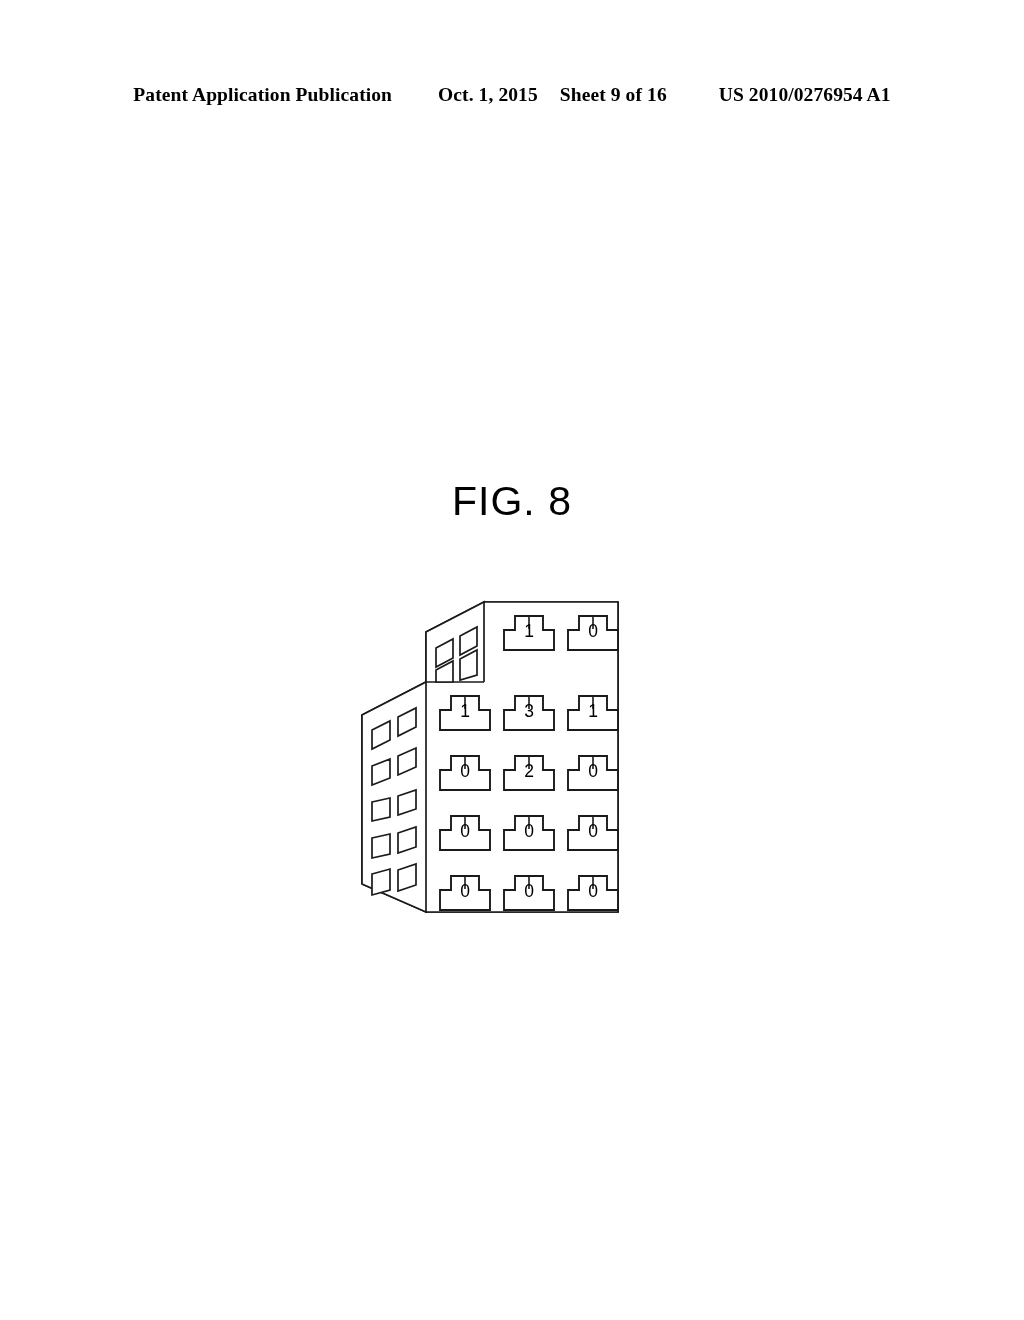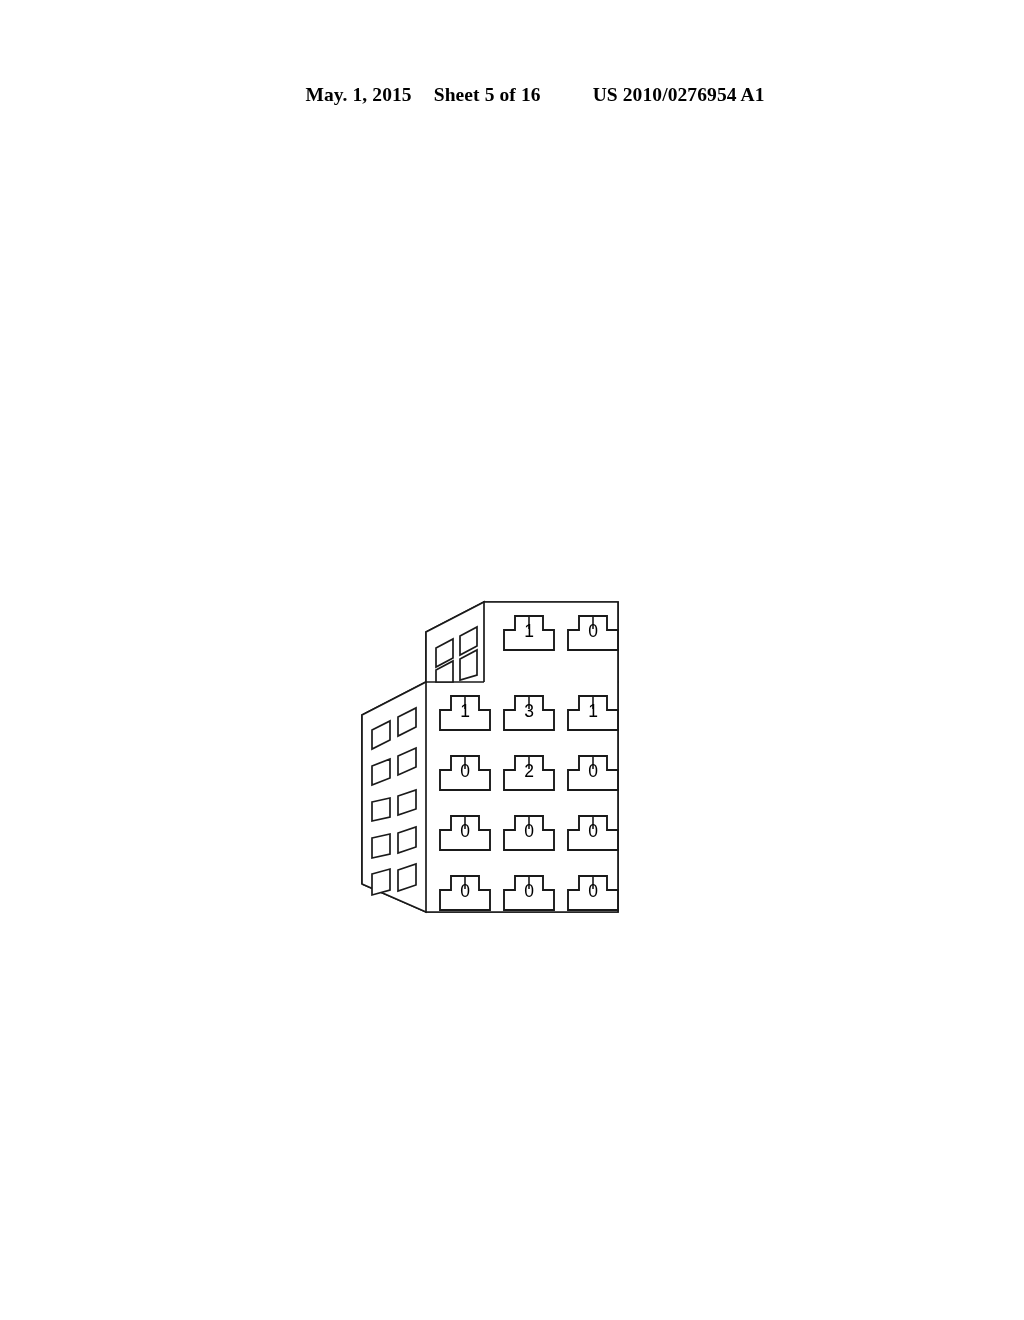--- a/index.html
+++ b/index.html
@@ -100,28 +100,30 @@
     text-anchor: middle;
     dominant-baseline: alphabetic;
   }
 </style>
 </head>
 <body>
 
 <div id="page">
 
   <div id="patent-header">
+    <span class="hdr-seg">Patent Application Publication</span>
     <span class="hdr-gap-lg"></span>
-    <span class="hdr-seg">May. 1, 2015</span>
+    <span class="hdr-seg">Oct. 1, 2015</span>
     <span class="hdr-gap-md"></span>
-    <span class="hdr-seg">Sheet 5 of 16</span>
+    <span class="hdr-seg">Sheet 9 of 16</span>
     <span class="hdr-gap-xl"></span>
     <span class="hdr-seg">US 2010/0276954 A1</span>
   </div>
 
+  <div id="figure-title">FIG. 8</div>
 
   <div id="figure-area">
     <svg id="figure-svg" viewBox="0 0 300 370" xmlns="http://www.w3.org/2000/svg">
 
       <polygon class="bldg-face" points="22,145 86,112 86,342 22,314"></polygon>
 
       <polygon class="bldg-face" points="86,112 278,112 278,342 86,342"></polygon>
 
       <polygon class="bldg-face" points="86,62 144,32 144,112 86,112"></polygon>
 

